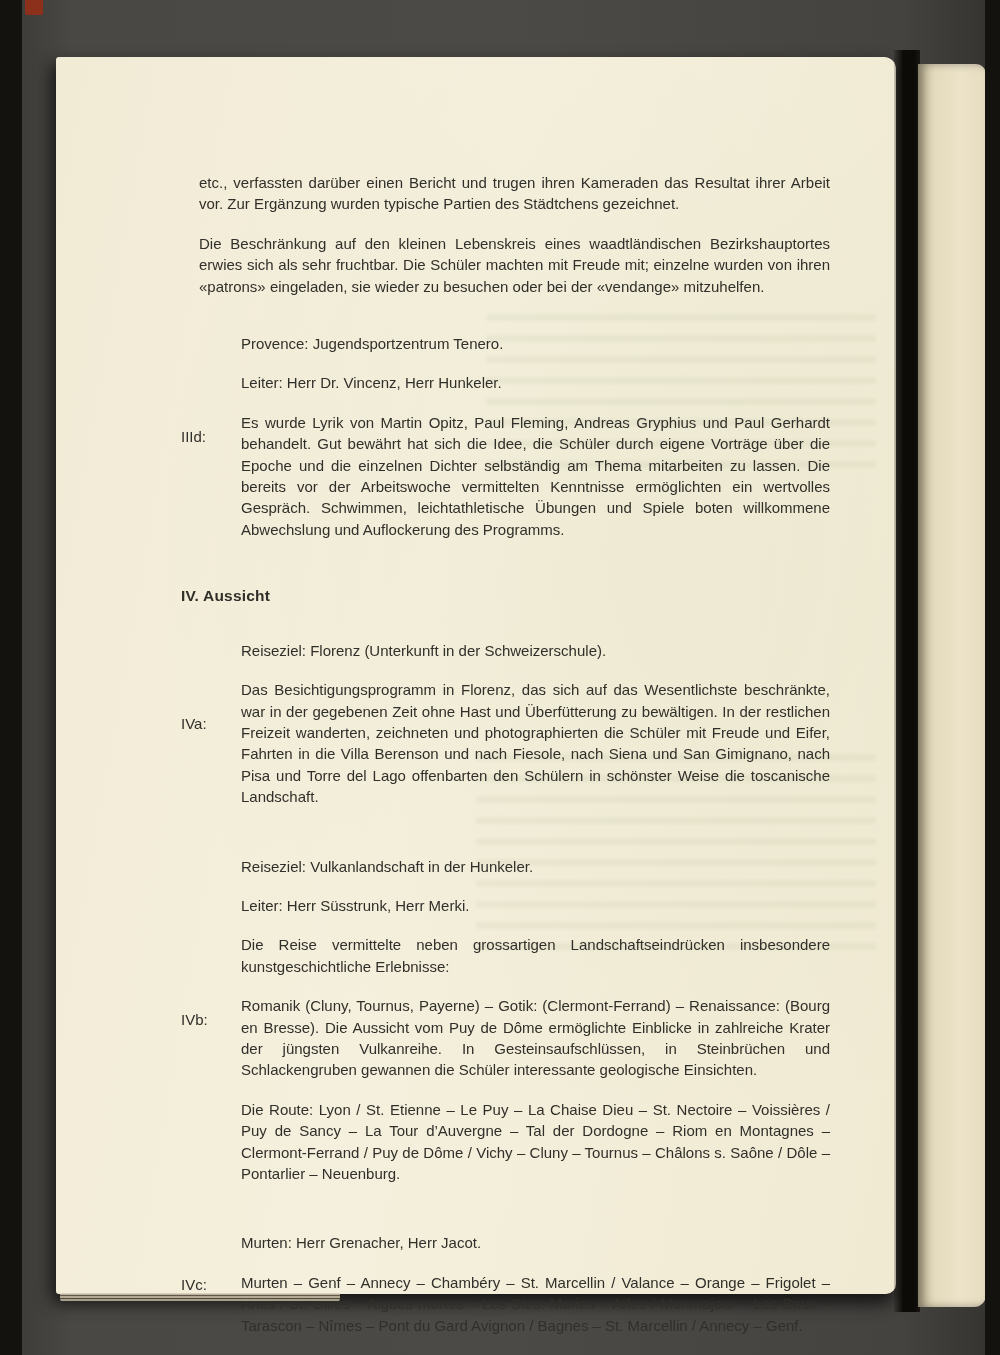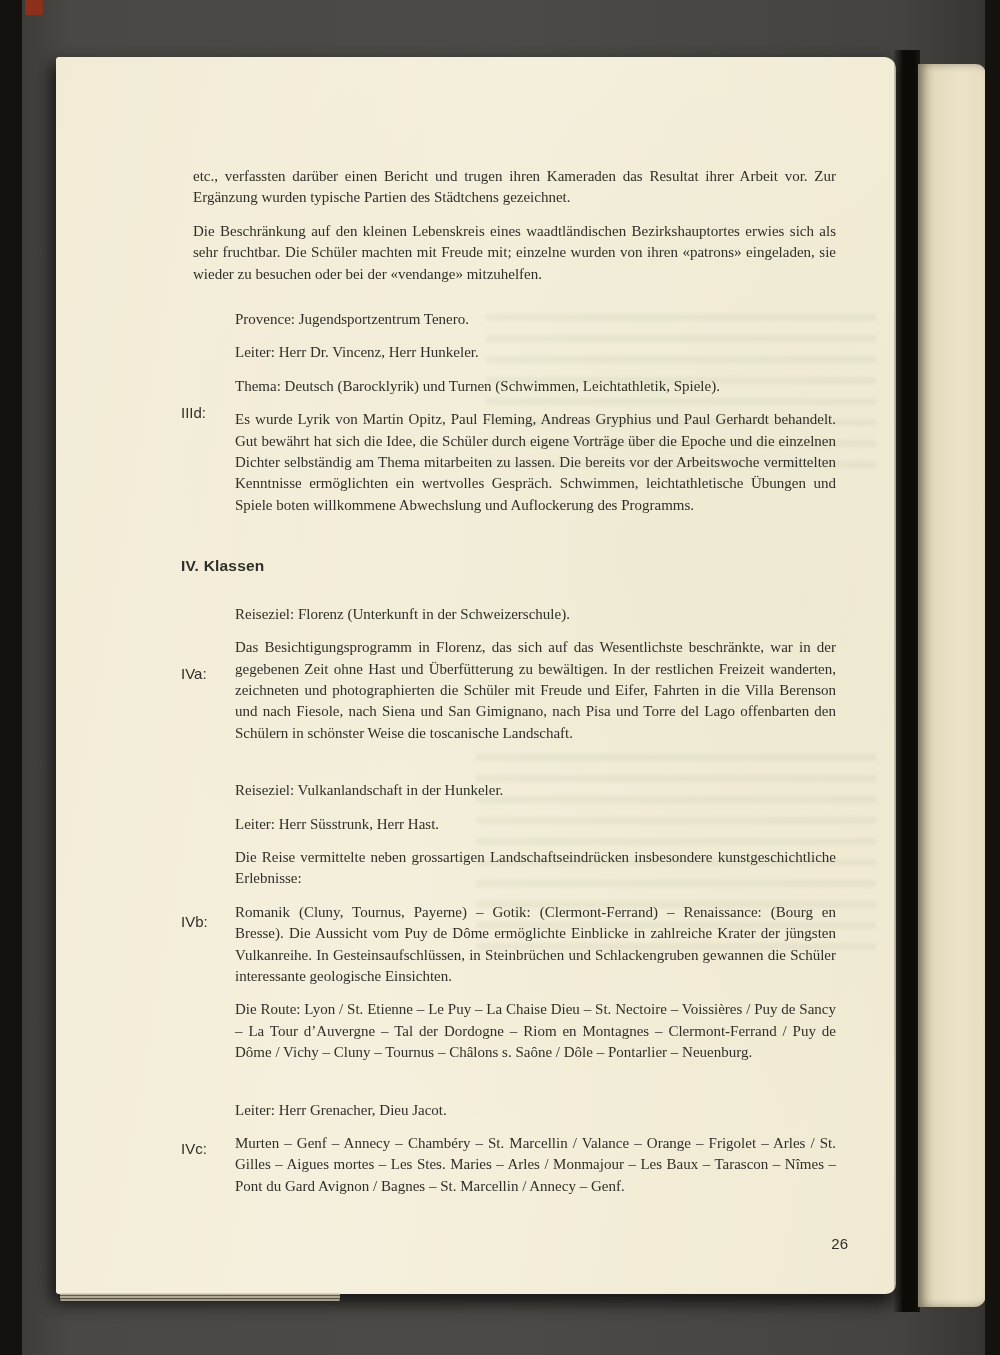--- a/index.html
+++ b/index.html
@@ -28,21 +28,21 @@
     background: linear-gradient(100deg, #f1ebd6 0%, #f5f0dd 45%, #f0ead3 100%);
     border-radius: 3px 12px 10px 3px;
     box-shadow: -5px 7px 16px rgba(0,0,0,0.5), 0 10px 18px rgba(0,0,0,0.4);
   }
   .content {
     position: absolute; left: 125px; top: 97px; right: 48px;
     color: #312f2a;
     font-size: 15px; line-height: 21.4px;
     text-align: justify;
   }
-  .content p { margin: 12px; font-family: Liberation Serif, serif; }
+  .content p { margin: 18px; }
   .indent { margin-left: 42px; }
   .block { display: flex; margin-top: 12px; align-items: center; }
   .block .label { width: 42px; flex: 0 0 42px; text-align: left; }
   .block .body { flex: 1; min-width: 0; }
   .heading {
     font-size: 15.5px; font-weight: bold;
     margin: 27px 0 15px 0; text-align: left;
     letter-spacing: 0.2px;
   }
   .pagenum { margin-top: 24px; text-align: right; }
@@ -99,50 +99,49 @@
     <div class="content">
 
       <p class="indent">etc., verfassten darüber einen Bericht und trugen ihren Kameraden das Resultat ihrer Arbeit vor. Zur Ergänzung wurden typische Partien des Städtchens gezeichnet.</p>
       <p class="indent">Die Beschränkung auf den kleinen Lebenskreis eines waadtländischen Bezirkshauptortes erwies sich als sehr fruchtbar. Die Schüler machten mit Freude mit; einzelne wurden von ihren «patrons» eingeladen, sie wieder zu besuchen oder bei der «vendange» mitzuhelfen.</p>
 
       <div class="block">
         <div class="label">IIId:</div>
         <div class="body">
           <p>Provence: Jugendsportzentrum Tenero.</p>
           <p>Leiter: Herr Dr. Vincenz, Herr Hunkeler.</p>
-          <p>Thema: Deutsch (Barocklyrik) und Turnen (Schwimmen, Leichtathletik, Spiele).</p>
           <p>Es wurde Lyrik von Martin Opitz, Paul Fleming, Andreas Gryphius und Paul Gerhardt behandelt. Gut bewährt hat sich die Idee, die Schüler durch eigene Vorträge über die Epoche und die einzelnen Dichter selbständig am Thema mitarbeiten zu lassen. Die bereits vor der Arbeitswoche vermittelten Kenntnisse ermöglichten ein wertvolles Gespräch. Schwimmen, leichtathletische Übungen und Spiele boten willkommene Abwechslung und Auflockerung des Programms.</p>
         </div>
       </div>
 
-      <div class="heading">IV. Klassen</div>
+      <div class="heading">IV. Aussicht</div>
 
       <div class="block">
         <div class="label">IVa:</div>
         <div class="body">
           <p>Reiseziel: Florenz (Unterkunft in der Schweizerschule).</p>
           <p>Das Besichtigungsprogramm in Florenz, das sich auf das Wesentlichste beschränkte, war in der gegebenen Zeit ohne Hast und Überfütterung zu bewältigen. In der restlichen Freizeit wanderten, zeichneten und photographierten die Schüler mit Freude und Eifer, Fahrten in die Villa Berenson und nach Fiesole, nach Siena und San Gimignano, nach Pisa und Torre del Lago offenbarten den Schülern in schönster Weise die toscanische Landschaft.</p>
         </div>
       </div>
 
       <div class="block">
         <div class="label">IVb:</div>
         <div class="body">
           <p>Reiseziel: Vulkanlandschaft in der Hunkeler.</p>
-          <p>Leiter: Herr Süsstrunk, Herr Hast.</p>
+          <p>Leiter: Herr Süsstrunk, Herr Merki.</p>
           <p>Die Reise vermittelte neben grossartigen Landschaftseindrücken insbesondere kunstgeschichtliche Erlebnisse:</p>
           <p>Romanik (Cluny, Tournus, Payerne) – Gotik: (Clermont-Ferrand) – Renaissance: (Bourg en Bresse). Die Aussicht vom Puy de Dôme ermöglichte Einblicke in zahlreiche Krater der jüngsten Vulkanreihe. In Gesteinsaufschlüssen, in Steinbrüchen und Schlackengruben gewannen die Schüler interessante geologische Einsichten.</p>
           <p>Die Route: Lyon / St. Etienne – Le Puy – La Chaise Dieu – St. Nectoire – Voissières / Puy de Sancy – La Tour d’Auvergne – Tal der Dordogne – Riom en Montagnes – Clermont-Ferrand / Puy de Dôme / Vichy – Cluny – Tournus – Châlons s. Saône / Dôle – Pontarlier – Neuenburg.</p>
         </div>
       </div>
 
       <div class="block">
         <div class="label">IVc:</div>
         <div class="body">
-          <p>Leiter: Herr Grenacher, Dieu Jacot.</p>
+          <p>Murten: Herr Grenacher, Herr Jacot.</p>
           <p>Murten – Genf – Annecy – Chambéry – St. Marcellin / Valance – Orange – Frigolet – Arles / St. Gilles – Aigues mortes – Les Stes. Maries – Arles / Monmajour – Les Baux – Tarascon – Nîmes – Pont du Gard Avignon / Bagnes – St. Marcellin / Annecy – Genf.</p>
         </div>
       </div>
 
       <div class="pagenum">26</div>
 
     </div>
   </div>
 
   <div class="page-stack"></div>

